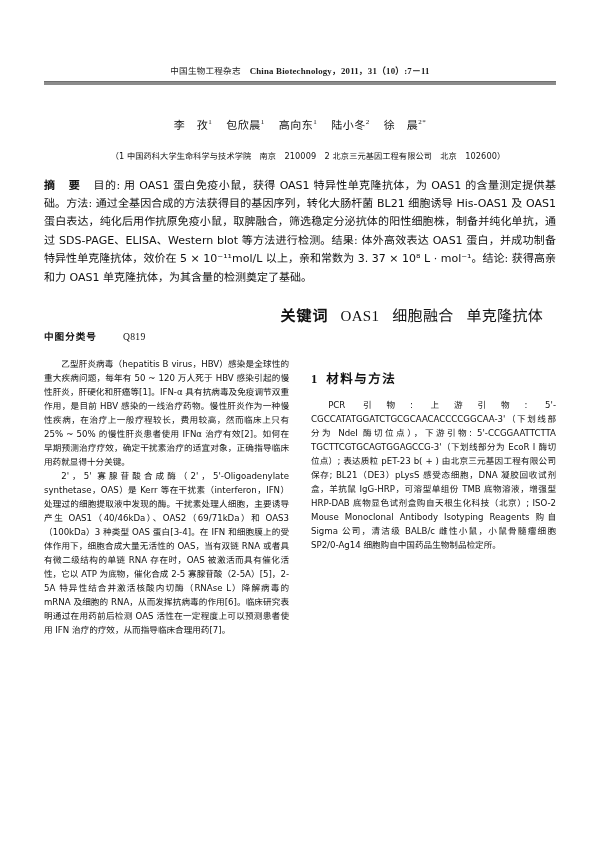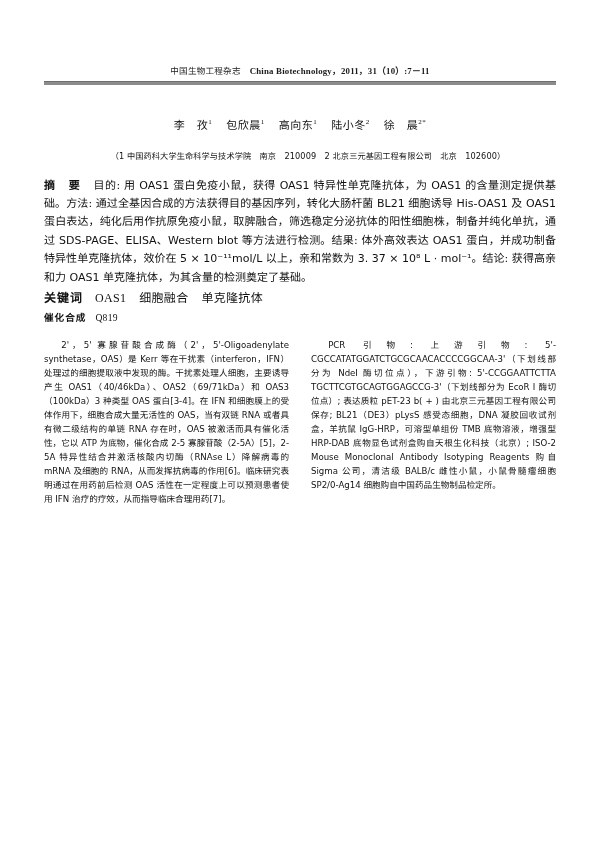--- a/index.html
+++ b/index.html
@@ -88,34 +88,35 @@
   }
   .abstract-block p { margin: 0; text-indent: 0; }
   .lbl {
     font-weight: bold;
     font-family: "DejaVu Sans", "Liberation Sans", sans-serif;
     letter-spacing: 1px;
   }
   .lbl-gap { display: inline-block; width: 12px; }
 
   .keywords {
-    margin: 1px 44px 0 44px;
-    font-size: 12px;
+    margin: 17px 44px 0 44px;
+    font-size: 15px;
     font-family: "DejaVu Sans", "Liberation Sans", sans-serif;
     letter-spacing: 0.3px;
+    text-align: right;
   }
   .keywords .kw { display: inline-block; margin-right: 13px; }
   .keywords .kw-latin { font-family: "Liberation Serif", serif; }
   .clc {
     margin: 4px 44px 0 44px;
     font-size: 9.6px;
     font-family: "DejaVu Sans", "Liberation Sans", sans-serif;
     letter-spacing: 0.3px;
   }
-  .clc .code { font-family: "Liberation Serif", serif; margin-left: 9px; }
+  .clc .code { font-family: "Liberation Serif", serif; margin-left: 26px; }
 
   
   .columns {
     margin: 14px 44px 0 44px;
     display: flex;
     gap: 22px;
     height: 398px;
   }
   .col {
     width: 245px;
@@ -168,31 +169,35 @@
     <p>
       <span class="lbl">摘　要</span><span class="lbl-gap"></span><span>目的: 用 OAS1 蛋白免疫小鼠，获得 OAS1 特异性单克隆抗体，为 OAS1 的含量测定提供基础。方法: 通过全基因合成的方法获得目的基因序列，转化大肠杆菌 BL21 细胞诱导 His-OAS1 及 OAS1 蛋白表达，纯化后用作抗原免疫小鼠，取脾融合，筛选稳定分泌抗体的阳性细胞株，制备并纯化单抗，通过 SDS-PAGE、ELISA、Western blot 等方法进行检测。结果: 体外高效表达 OAS1 蛋白，并成功制备特异性单克隆抗体，效价在 5 × 10⁻¹¹mol/L 以上，亲和常数为 3. 37 × 10⁸ L · mol⁻¹。结论: 获得高亲和力 OAS1 单克隆抗体，为其含量的检测奠定了基础。</span>
     </p>
   </div>
 
   <div class="keywords">
     <span class="lbl">关键词</span><span class="lbl-gap"></span><span class="kw kw-latin">OAS1</span><span class="kw">细胞融合</span><span class="kw">单克隆抗体</span>
   </div>
 
   <div class="clc">
-    <span class="lbl">催化合成</span><span class="code">Q819</span>
+    <span class="lbl">中图分类号</span><span class="code">Q819</span>
   </div>
 
   <div class="columns">
 
     <div class="col">
+      <p>乙型肝炎病毒（hepatitis B virus，HBV）感染是全球性的重大疾病问题，每年有 50 ~ 120 万人死于 HBV 感染引起的慢性肝炎，肝硬化和肝癌等[1]。IFN-α 具有抗病毒及免疫调节双重作用，是目前 HBV 感染的一线治疗药物。慢性肝炎作为一种慢性疾病，在治疗上一般疗程较长，费用较高，然而临床上只有 25% ~ 50% 的慢性肝炎患者使用 IFNα 治疗有效[2]。如何在早期预测治疗疗效，确定干扰素治疗的适宜对象，正确指导临床用药就显得十分关键。</p>
       <p>2'，5' 寡腺苷酸合成酶（2'，5'-Oligoadenylate synthetase，OAS）是 Kerr 等在干扰素（interferon，IFN）处理过的细胞提取液中发现的酶。干扰素处理人细胞，主要诱导产生 OAS1（40/46kDa）、OAS2（69/71kDa）和 OAS3（100kDa）3 种类型 OAS 蛋白[3-4]。在 IFN 和细胞膜上的受体作用下，细胞合成大量无活性的 OAS，当有双链 RNA 或者具有微二级结构的单链 RNA 存在时，OAS 被激活而具有催化活性，它以 ATP 为底物，催化合成 2-5 寡腺苷酸（2-5A）[5]，2-5A 特异性结合并激活核酸内切酶（RNAse L）降解病毒的 mRNA 及细胞的 RNA，从而发挥抗病毒的作用[6]。临床研究表明通过在用药前后检测 OAS 活性在一定程度上可以预测患者使用 IFN 治疗的疗效，从而指导临床合理用药[7]。</p>
     </div>
 
     <div class="col">
 
+      <h2 class="sec">
+        <span class="num">1</span><span>材料与方法</span>
+      </h2>
 
 
       <p>PCR 引物: 上游引物: 5'-CGCCATATGGATCTGCGCAACACCCCGGCAA-3'（下划线部分为 NdeI 酶切位点），下游引物: 5'-CCGGAATTCTTA TGCTTCGTGCAGTGGAGCCG-3'（下划线部分为 EcoR I 酶切位点）; 表达质粒 pET-23 b( + ) 由北京三元基因工程有限公司保存; BL21（DE3）pLysS 感受态细胞，DNA 凝胶回收试剂盒，羊抗鼠 IgG-HRP，可溶型单组份 TMB 底物溶液，增强型 HRP-DAB 底物显色试剂盒购自天根生化科技（北京）; ISO-2 Mouse Monoclonal Antibody Isotyping Reagents 购自 Sigma 公司，清洁级 BALB/c 雌性小鼠，小鼠骨髓瘤细胞 SP2/0-Ag14 细胞购自中国药品生物制品检定所。</p>
     </div>
 
   </div>
 
 </div>
 
 </body></html>

